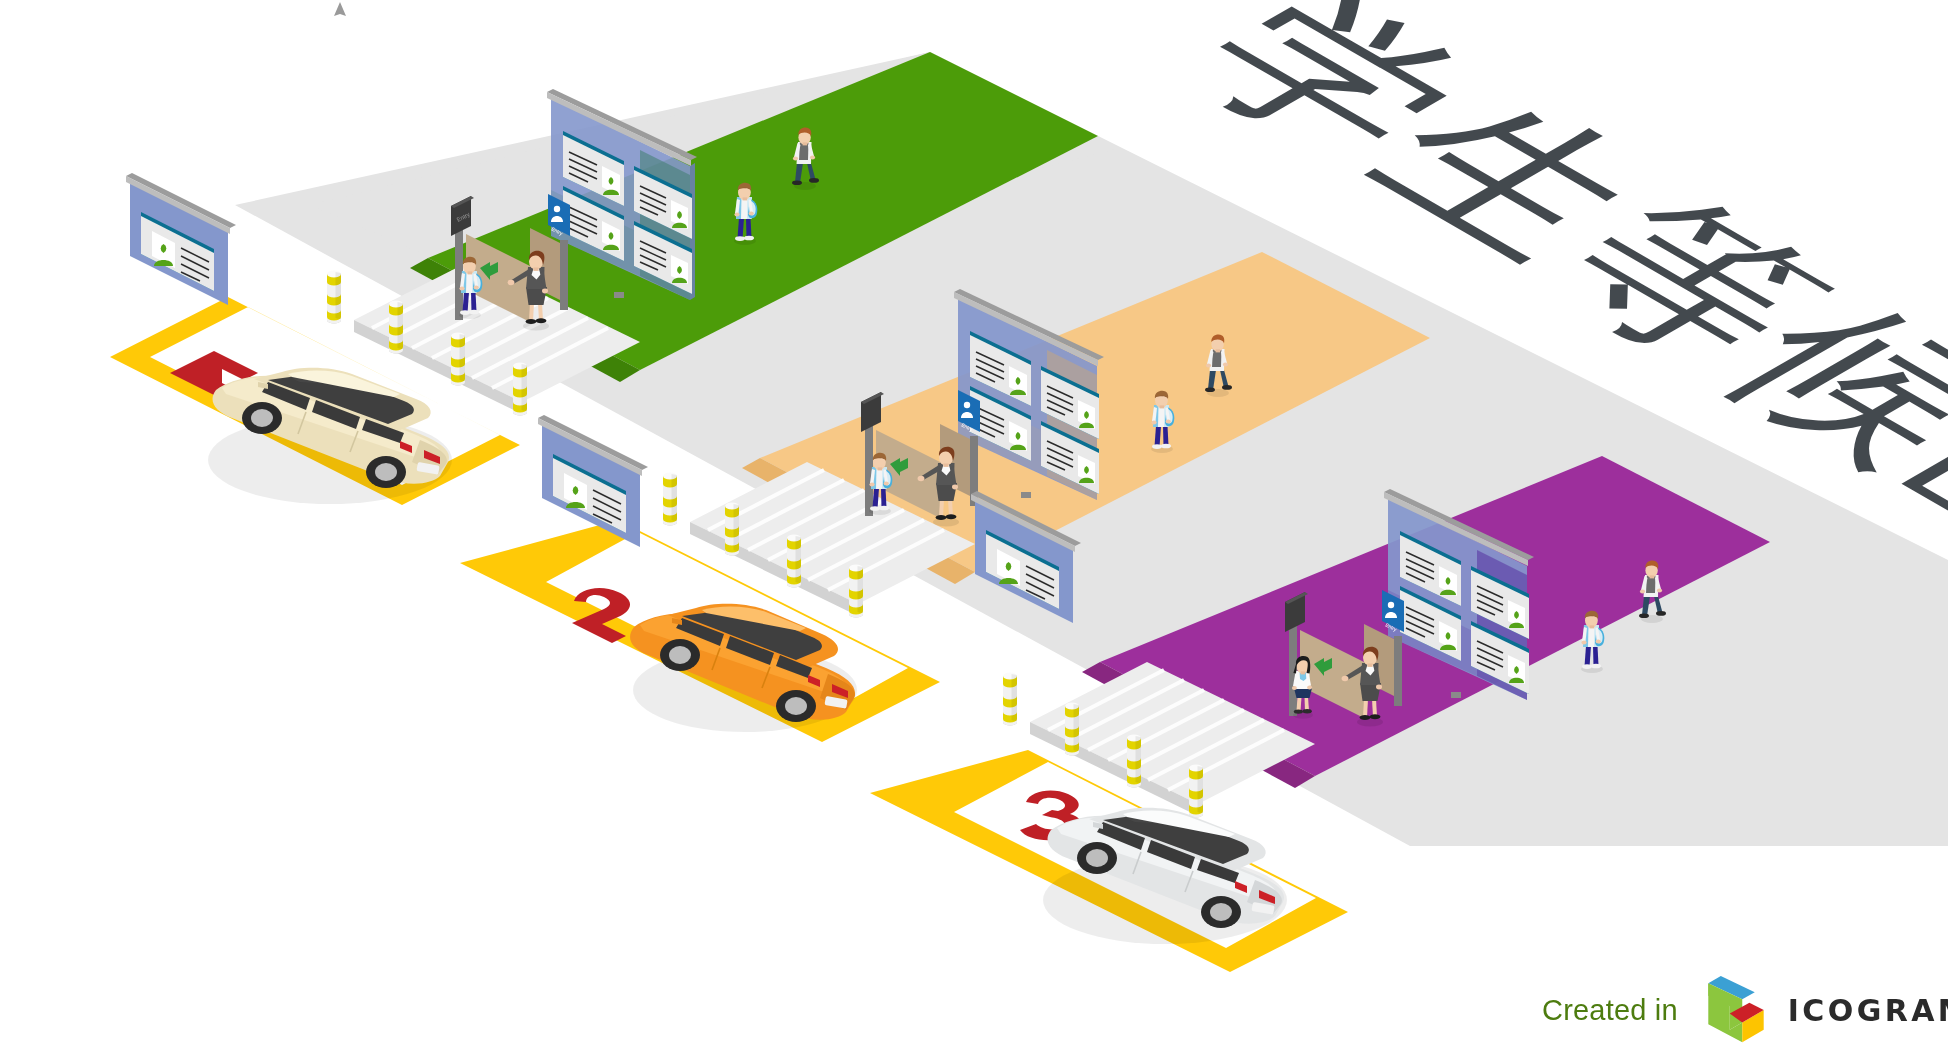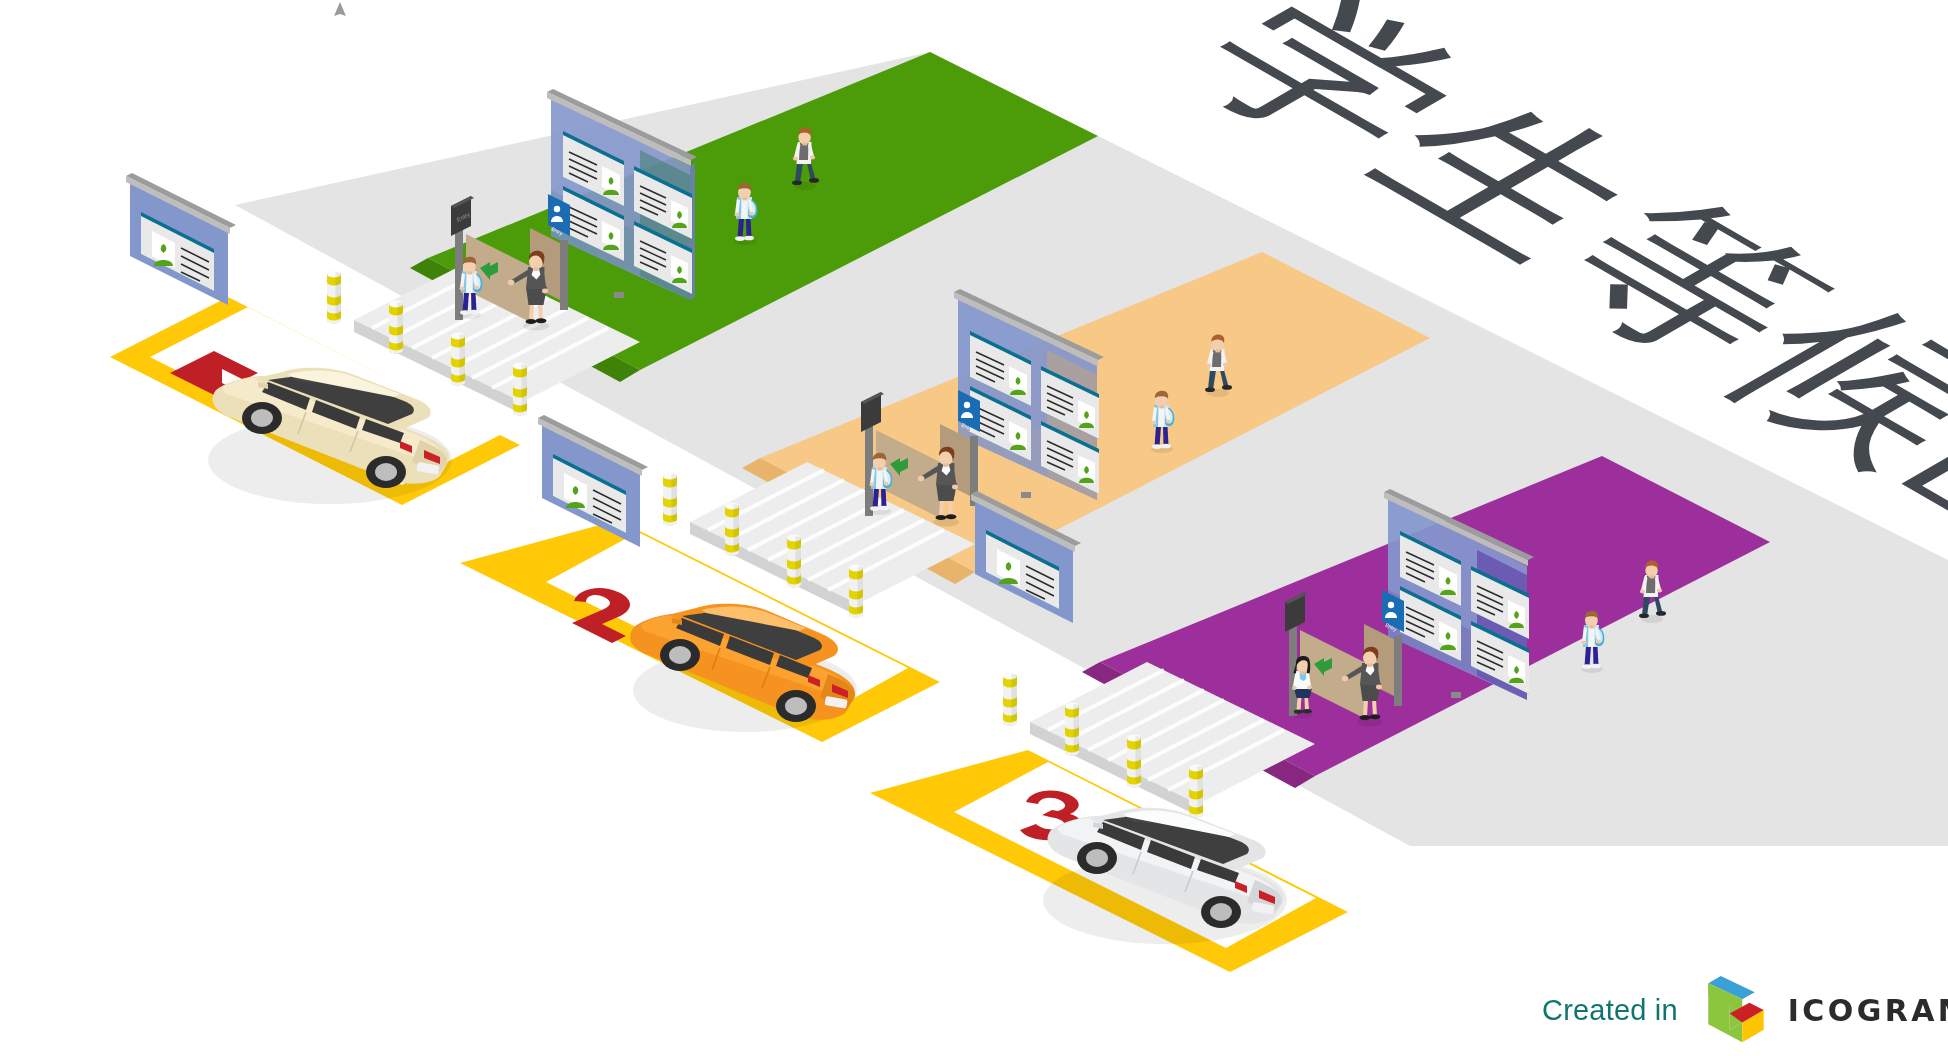--- a/index.html
+++ b/index.html
@@ -15,21 +15,21 @@
   svg.scene{position:absolute;left:0;top:0;width:1948px;height:1056px;display:block;}
 
   
   #brand{
     position:absolute;
     left:1542px;top:968px;
     display:flex;align-items:center;gap:16px;
     z-index:40;
   }
   #brand .created{
-    font-size:29px;color:#0f766e;letter-spacing:.2px;
+    font-size:29px;color:#4d7c0f;letter-spacing:.2px;
     font-family:"Liberation Sans","DejaVu Sans",sans-serif;
     white-space:nowrap;
   }
   #brand .logo-wrap{display:flex;align-items:center;gap:10px;}
   #brand .wordmark{
     font-size:30px;font-weight:bold;color:#2b2b2b;letter-spacing:3.4px;
     font-family:"DejaVu Sans","Liberation Sans",sans-serif;
     white-space:nowrap;
   }
 </style>

